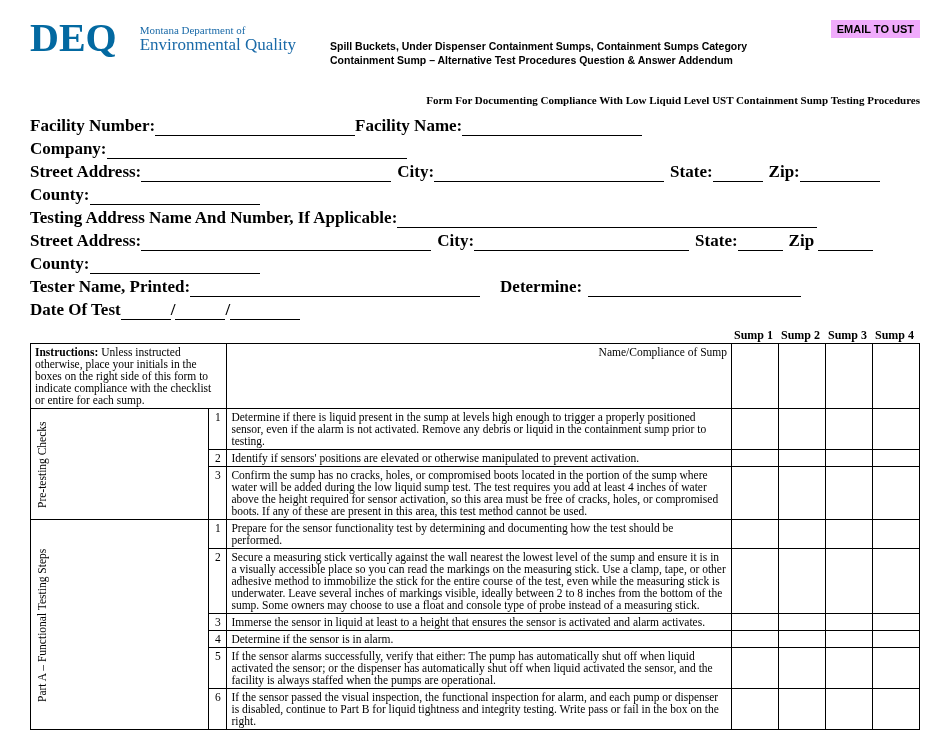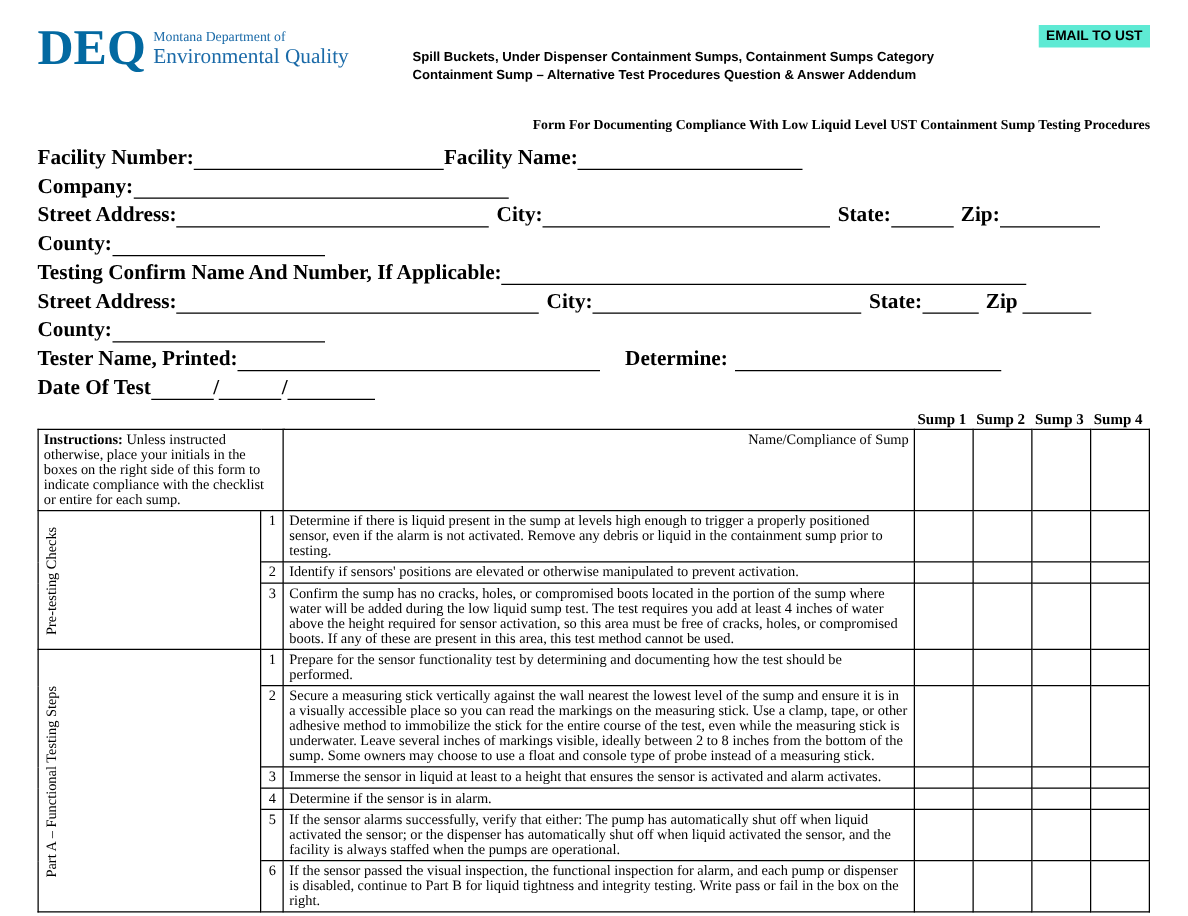--- a/index.html
+++ b/index.html
@@ -8,25 +8,25 @@
     margin: 0;
     padding: 20px 30px;
     background: #fff;
     color: #000;
     width: 950px;
     font-size: 12px;
   }
   .top-row { position: relative; height: 60px; }
   .logo { position: absolute; left: 0; top: 0; display: flex; align-items: flex-start; }
   .logo-deq { color: #0369a1; font-weight: bold; font-size: 40px; line-height: 0.9; }
-  .logo-text { margin-left: 6px; margin-top: 4px; color: #1a6aa8; font-size: 11px; line-height: 1.1; }
+  .logo-text { margin-left: 23px; margin-top: 4px; color: #1a6aa8; font-size: 11px; line-height: 1.1; }
   .logo-text .line2 { font-size: 17px; }
   .email-btn {
     position: absolute; right: 0; top: 0;
-    background: #5eead4; color: #000; font-family: Arial, sans-serif;
+    background: #f0abfc; color: #000; font-family: Arial, sans-serif;
     font-weight: bold; font-size: 11px; padding: 3px 6px;
     cursor: pointer;
   }
   .header-sub {
     position: absolute; left: 300px; top: 20px;
     font-family: Arial, sans-serif; font-size: 10.5px; font-weight: bold; line-height: 1.3;
   }
   h1.form-title {
     text-align: right; font-size: 11px; font-weight: bold;
     margin: 14px 0 10px 0;
@@ -103,21 +103,21 @@
   <span class="fld-label" style="margin-left:6px">State:</span>
   <span class="fld-input" style="width:50px"></span>
   <span class="fld-label" style="margin-left:6px">Zip:</span>
   <span class="fld-input" style="width:80px"></span>
 </div>
 <div class="fld-row">
   <span class="fld-label">County:</span>
   <span class="fld-input" style="width:170px"></span>
 </div>
 <div class="fld-row">
-  <span class="fld-label">Testing Confirm Name And Number, If Applicable:</span>
+  <span class="fld-label">Testing Address Name And Number, If Applicable:</span>
   <span class="fld-input" style="width:420px"></span>
 </div>
 <div class="fld-row">
   <span class="fld-label">Street Address:</span>
   <span class="fld-input" style="width:290px"></span>
   <span class="fld-label" style="margin-left:6px">City:</span>
   <span class="fld-input" style="width:215px"></span>
   <span class="fld-label" style="margin-left:6px">State:</span>
   <span class="fld-input" style="width:45px"></span>
   <span class="fld-label" style="margin-left:6px">Zip</span>

